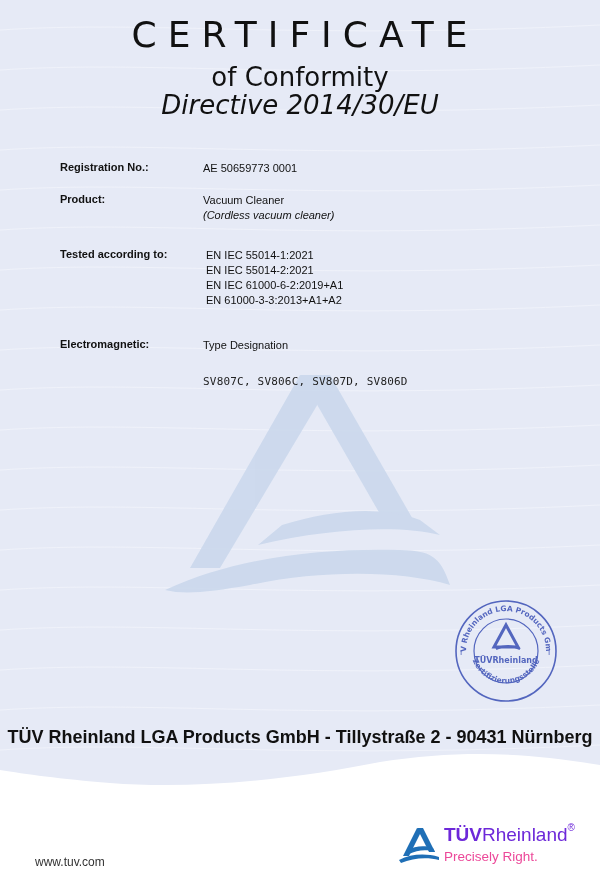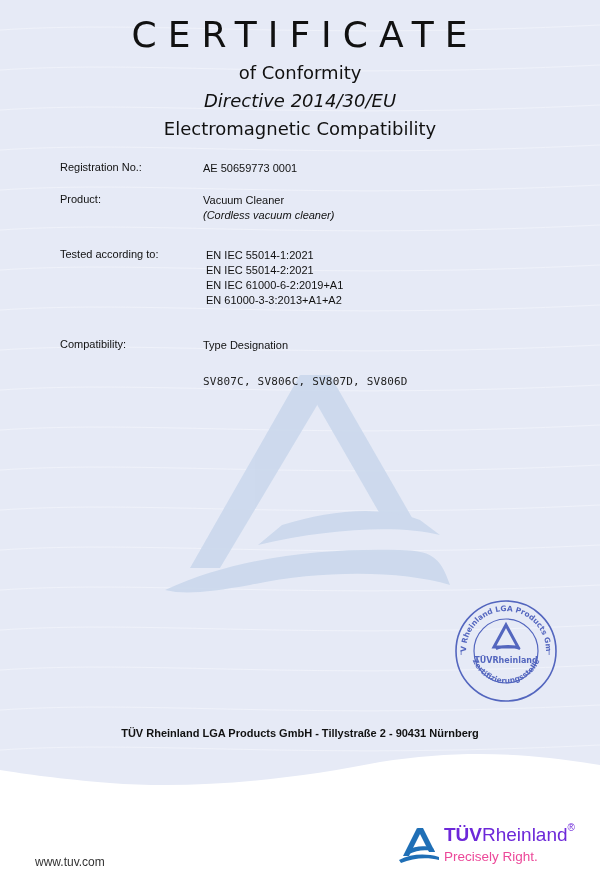--- a/index.html
+++ b/index.html
@@ -1,26 +1,26 @@
 <!DOCTYPE html>
 <html><head>
 <meta charset="utf-8">
 <style>
   html, body { margin:0; padding:0; }
   body { width:600px; height:873px; position:relative; overflow:hidden; background:#ffffff; font-family:"Liberation Sans", sans-serif; color:#111; }
   .bg { position:absolute; left:0; top:0; width:600px; height:873px; z-index:0; }
   .content { position:absolute; left:0; top:0; width:600px; height:619px; z-index:2; }
   .title { position:absolute; top:14px; left:0; width:600px; text-align:center; font-size:36px; letter-spacing:11px; padding-left:10px; box-sizing:border-box; color:#111; font-family:"DejaVu Sans", sans-serif; font-weight:normal; }
-  .subtitle { position:absolute; left:0; width:600px; text-align:center; font-size:18px; color:#111; font-family:"DejaVu Sans", sans-serif; }
+  .subtitle { position:absolute; left:0; width:600px; text-align:center; font-size:26px; color:#111; font-family:"DejaVu Sans", sans-serif; }
   .sub1 { top:62px; } .sub2 { top:90px;font-style:italic; } .sub3 { top:118px; }
-  .label { position:absolute; left:60px; font-size:11px; font-weight:normal; color:#111; }
+  .label { position:absolute; left:60px; font-size:11px; font-weight:bold; color:#111; }
   .value { position:absolute; left:203px; font-size:11px; color:#111; line-height:15px; }
   .italic { font-style:italic; }
   .mono { font-family:"DejaVu Sans Mono", monospace; font-size:11px; line-height:15.5px; letter-spacing:0.2px; color:#222; }
-  .footer-addr { position:absolute; top:727px; left:0; width:600px; text-align:center; font-size:11px; font-weight:bold; color:#111; }
+  .footer-addr { position:absolute; top:727px; left:0; width:600px; text-align:center; font-size:18px; font-weight:bold; color:#111; }
   .url { position:absolute; left:35px; top:855px; font-size:12px; color:#333; }
   .logo { position:absolute; left:397px; top:822px; width:200px; height:50px; }
   .logo-text { position:absolute; left:47px; top:2px; font-size:19px; color:#6d28d9; white-space:nowrap; }
   .logo-text b { font-weight:bold; }
   .logo-reg { font-size:10px; vertical-align:top; position:relative; top:-2px; }
   .logo-tag { position:absolute; left:47px; top:27px; font-size:13.5px; color:#ec4899; white-space:nowrap; }
   .stamp { position:absolute; left:452px; top:597px; width:108px; height:108px; z-index:3; opacity:0.85; }
 </style>
 </head>
 <body>
@@ -54,36 +54,35 @@
     <path d="M300,375 L325,392 L220,568 L190,568 Z"></path>
     <path d="M258,545 L282,525 C330,510 380,505 420,520 L440,535 C400,525 330,528 258,545 Z"></path>
     <path d="M165,590 C240,555 330,548 400,550 C430,551 440,555 450,585 C400,570 320,570 250,585 C210,592 185,595 165,590 Z"></path>
   </g>
 </svg>
 
 <div class="content">
   <div class="title">CERTIFICATE</div>
   <div class="subtitle sub1">of Conformity</div>
   <div class="subtitle sub2">Directive 2014/30/EU</div>
-  <div class="subtitle sub3">Electromagnetic Compatibility</div>
 
   <div class="label" style="top:161px">Registration No.:</div>
   <div class="value" style="top:161px">AE 50659773 0001</div>
 
   <div class="label" style="top:193px">Product:</div>
   <div class="value" style="top:193px">Vacuum Cleaner</div>
   <div class="value italic" style="top:208px">(Cordless vacuum cleaner)</div>
 
   <div class="label" style="top:248px">Tested according to:</div>
   <div class="value" style="top:248px;left:206px">EN IEC 55014-1:2021</div>
   <div class="value" style="top:263px;left:206px">EN IEC 55014-2:2021</div>
   <div class="value" style="top:278px;left:206px">EN IEC 61000-6-2:2019+A1</div>
   <div class="value" style="top:293px;left:206px">EN 61000-3-3:2013+A1+A2</div>
 
-  <div class="label" style="top:338px">Compatibility:</div>
+  <div class="label" style="top:338px">Electromagnetic:</div>
   <div class="value" style="top:338px">Type Designation</div>
   <div class="value mono" style="top:374px">SV807C, SV806C, SV807D, SV806D</div>
 
   <svg class="stamp" viewBox="0 0 108 108" xmlns="http://www.w3.org/2000/svg">
     <defs>
       <path id="ringTop" d="M14,54 A40,40 0 0 1 94,54"></path>
       <path id="ringBot" d="M20,62 A36,36 0 0 0 88,62"></path>
     </defs>
     <circle cx="54" cy="54" r="50" fill="none" stroke="#3a4fb5" stroke-width="1.6"></circle>
     <circle cx="54" cy="54" r="32" fill="none" stroke="#3a4fb5" stroke-width="1.2"></circle>

